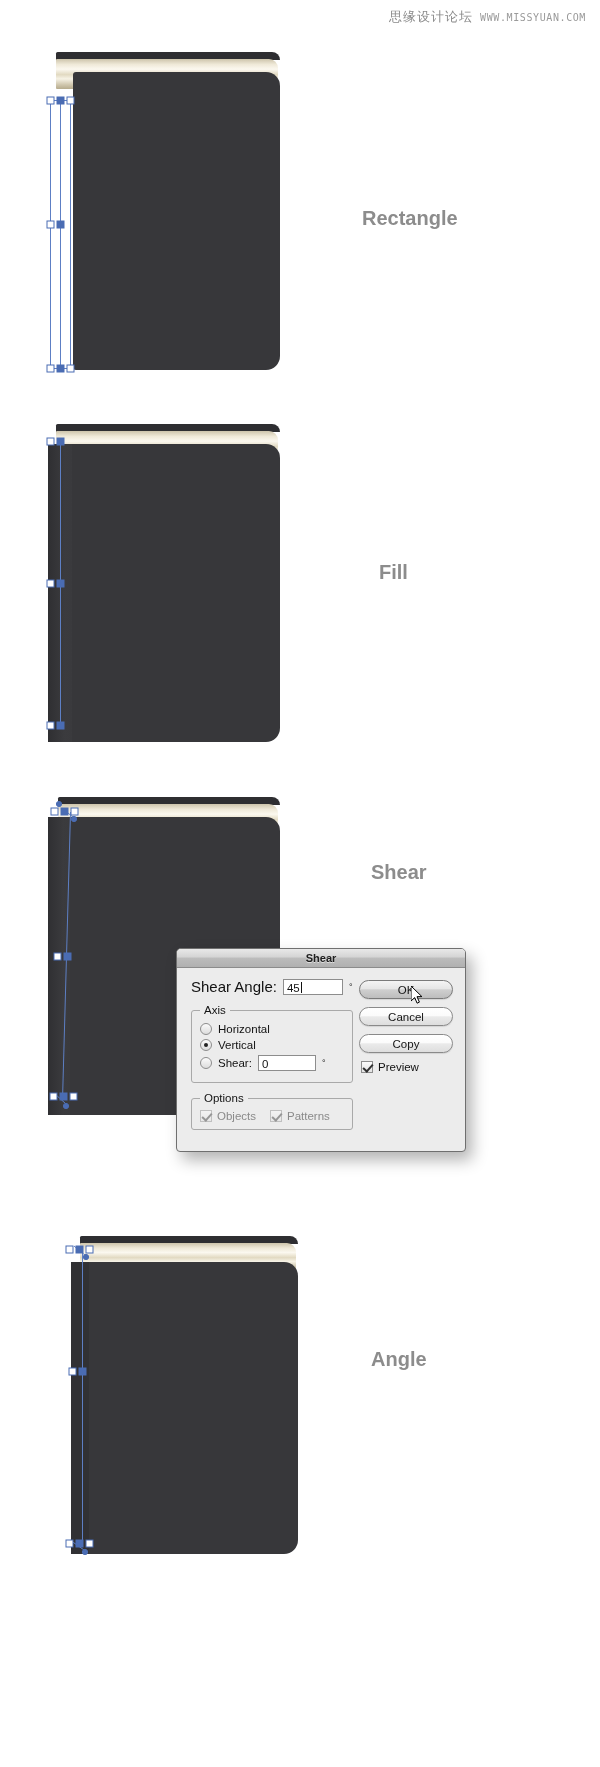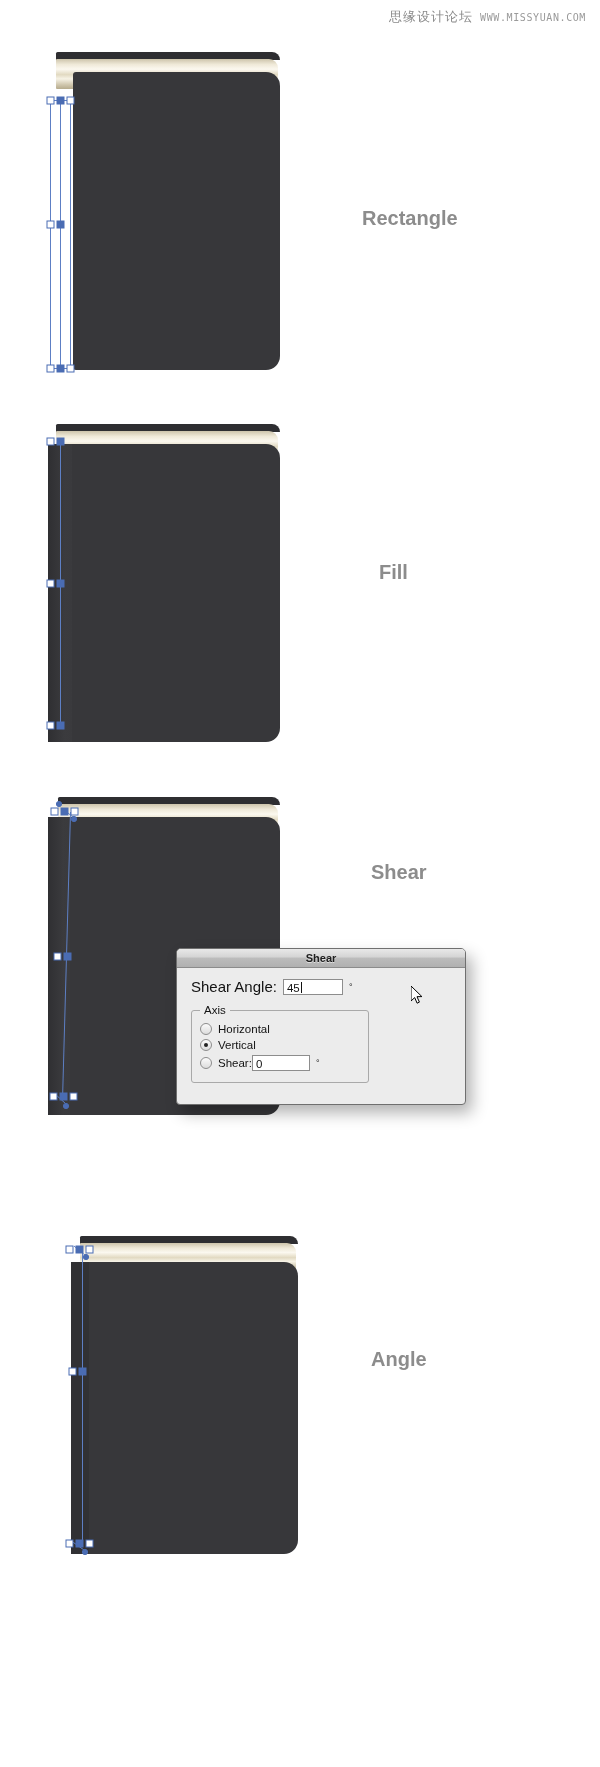--- a/index.html
+++ b/index.html
@@ -227,20 +227,21 @@
     top: 50%;
     width: 4px;
     height: 4px;
     margin: -2px 0 0 -2px;
     border-radius: 50%;
     background: #222;
   }
   .radio-label {
     font-size: 11.5px;
     color: #121212;
+    margin-right: 6px;
   }
 
   .check-row {
     display: flex;
     align-items: center;
     margin: 3px 14px 0 0;
   }
   .checkbox {
     width: 12px;
     height: 12px;
@@ -403,23 +404,45 @@
         </div>
 
         <div class="radio-row">
           <span class="radio"></span>
           <span class="radio-label">Shear:</span>
           <span class="text-input w-small">0</span>
           <span class="deg">°</span>
         </div>
       </fieldset>
 
+      <fieldset class="group">
+        <legend>Options</legend>
+        <div class="options-inner">
+          <div class="check-row">
+            <span class="checkbox checked dim"></span>
+            <span class="check-label dim">Objects</span>
+          </div>
+          <div class="check-row">
+            <span class="checkbox checked dim"></span>
+            <span class="check-label dim">Patterns</span>
+          </div>
+        </div>
+      </fieldset>
 
     </div>
 
+    <div class="dlg-right">
+      <div class="btn default">OK</div>
+      <div class="btn">Cancel</div>
+      <div class="btn">Copy</div>
+      <div class="preview-row">
+        <span class="checkbox checked"></span>
+        <span class="check-label">Preview</span>
+      </div>
+    </div>
 
   </div>
 </div>
 
 <svg class="cursor-arrow" viewBox="0 0 13 19">
   <polygon points="0,0 0,15 3.7,11.6 6.1,17.2 8.4,16.1 6,10.7 10.9,10.6" fill="#ffffff" stroke="#000000" stroke-width="1"></polygon>
 </svg>
 
 <div class="book" style="left:66px; top:1232px; width:245px; height:330px;">
   <div class="book-body">

